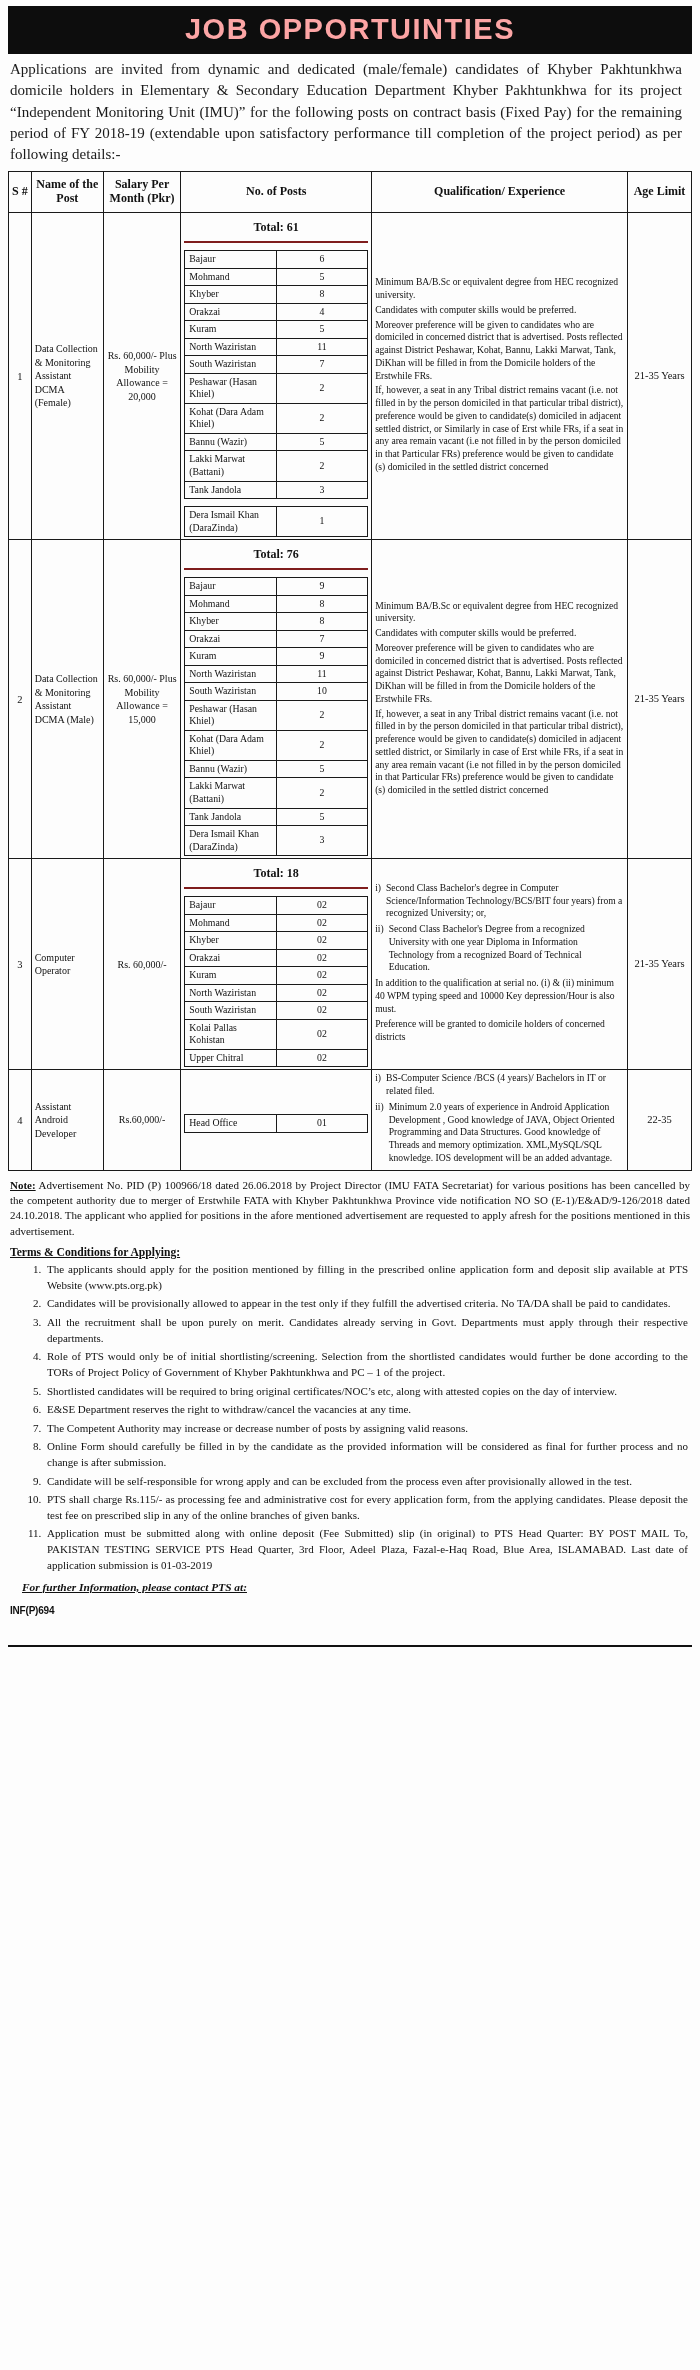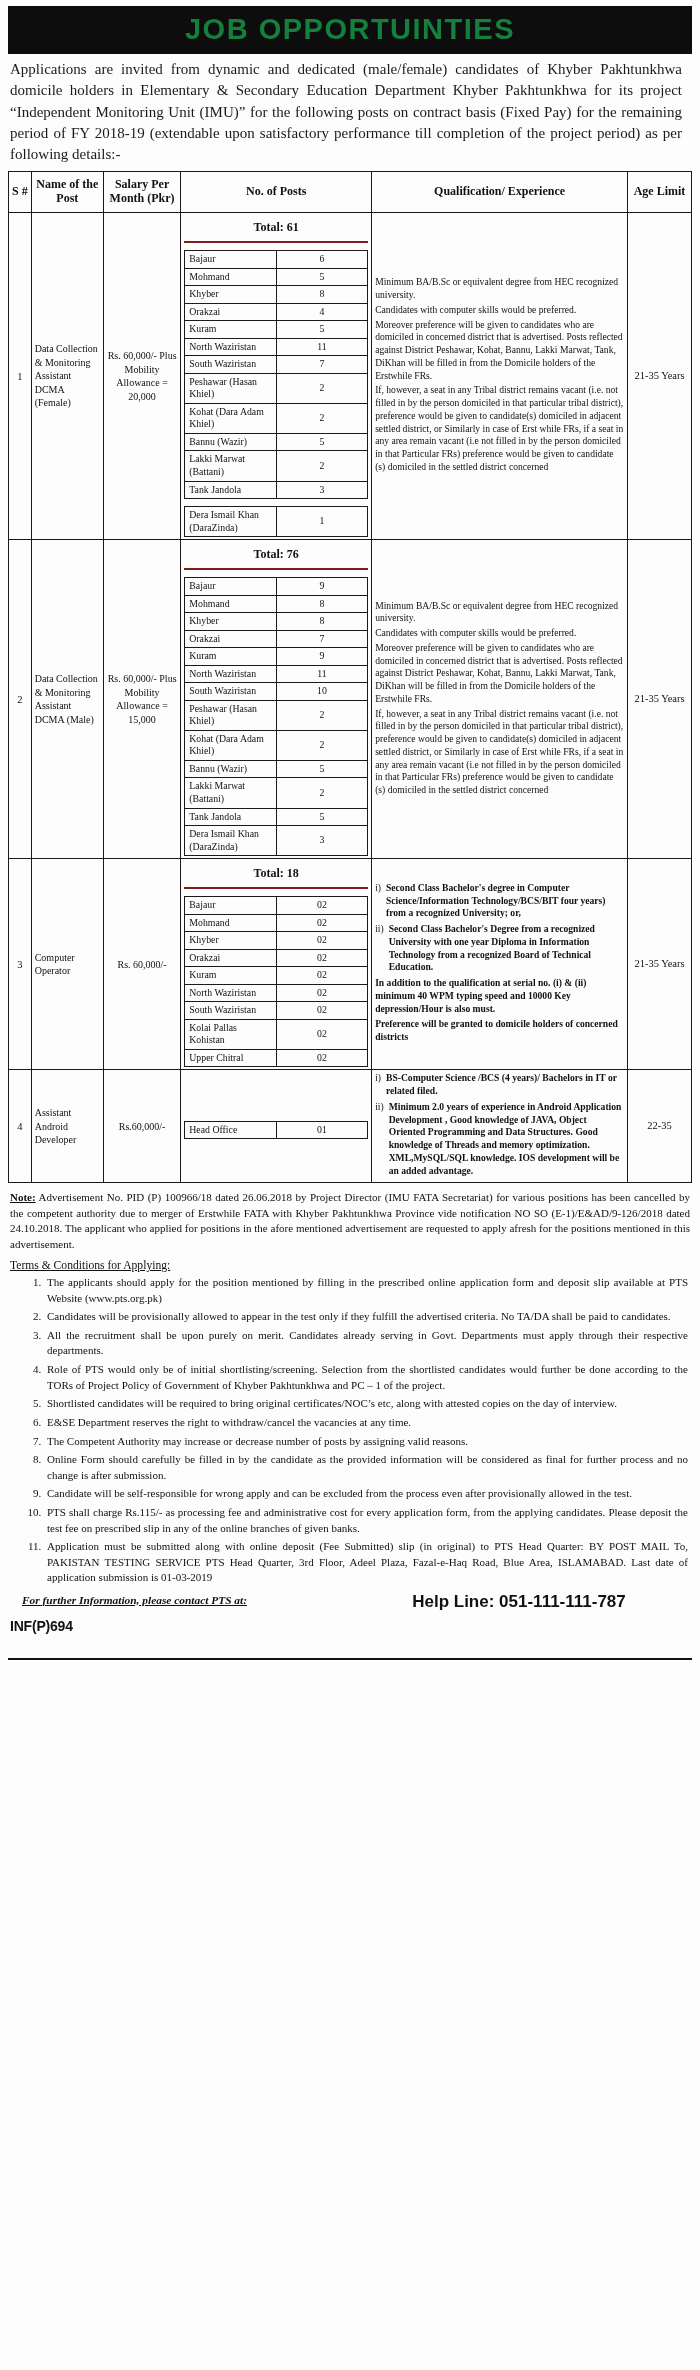--- a/index.html
+++ b/index.html
@@ -17,21 +17,21 @@
     width: 700px;
     min-height: 2370px;
     box-sizing: border-box;
     padding: 6px 8px 4px 8px;
     background: #fdfdfd;
     position: relative;
   }
   
   .title-banner {
     background: #0d0d0d;
-    color: #15803d;
+    color: #fca5a5;
     text-align: center;
     padding: 7px 0 8px 0;
     margin: 0 0 5px 0;
     letter-spacing: 1.2px;
   }
   .title-banner .t {
     font-family: "Liberation Sans", "DejaVu Sans", sans-serif;
     font-size: 29px;
     font-weight: bold;
     letter-spacing: 1.5px;
@@ -129,37 +129,37 @@
     margin: 0;
     padding: 0;
     list-style: none;
   }
   .qual-list li {
     display: flex;
     gap: 5px;
     margin-bottom: 3px;
   }
   .qual-list li .mk { flex: 0 0 auto; }
-  .qual-list li .tx { flex: 1 1 auto; text-align: left; font-weight: bold; }
+  .qual-list li .tx { flex: 1 1 auto; text-align: left; }
   .qual-p { margin: 0 0 2px 0; }
   .pad-top { padding-top: 22px; }
 
   
   .note {
     font-size: 11px;
     line-height: 1.4;
     text-align: justify;
     margin: 7px 2px 7px 2px;
   }
   .note b.lbl { font-weight: bold; text-decoration: underline; }
 
   
   .terms-head {
     font-size: 11.6px;
-    font-weight: normal;
+    font-weight: bold;
     text-decoration: underline;
     margin: 2px 2px 3px 2px;
   }
   ol.terms {
     margin: 0 4px 0 2px;
     padding: 0 0 0 34px;
     font-size: 11px;
     line-height: 1.42;
   }
   ol.terms li {
@@ -181,21 +181,21 @@
     font-size: 11.4px;
     font-style: italic;
     font-weight: bold;
     text-decoration: underline;
   }
   .footer-inf {
     position: absolute;
     left: 2px;
     top: 24px;
     font-family: "Liberation Sans", "DejaVu Sans", sans-serif;
-    font-size: 14px;
+    font-size: 10px;
     font-weight: bold;
     letter-spacing: -0.2px;
   }
   .footer-right {
     position: absolute;
     right: 8px;
     top: -3px;
     text-align: center;
     font-family: "Liberation Sans", "DejaVu Sans", sans-serif;
     font-weight: bold;
@@ -516,18 +516,17 @@
     <li>Online Form should carefully be filled in by the candidate as the provided information will be considered as final for further process and no change is after submission.</li>
     <li>Candidate will be self-responsible for wrong apply and can be excluded from the process even after provisionally allowed in the test.</li>
     <li>PTS shall charge Rs.115/- as processing fee and administrative cost for every application form, from the applying candidates. Please deposit the test fee on prescribed slip in any of the online branches of given banks.</li>
     <li>Application must be submitted along with online deposit (Fee Submitted) slip (in original) to PTS Head Quarter: BY POST MAIL To, PAKISTAN TESTING SERVICE PTS Head Quarter, 3rd Floor, Adeel Plaza, Fazal-e-Haq Road, Blue Area, ISLAMABAD. Last date of application submission is 01-03-2019</li>
   </ol>
 
   <div class="footer">
     <div class="footer-left">For further Information, please contact PTS at:</div>
     <div class="footer-inf">INF(P)694</div>
     <div class="footer-right">
-      <div>Help Line: 051-111-111-787</div>
     </div>
   </div>
   <div class="bottom-rule"></div>
 
 </div>
 
 </body></html>

